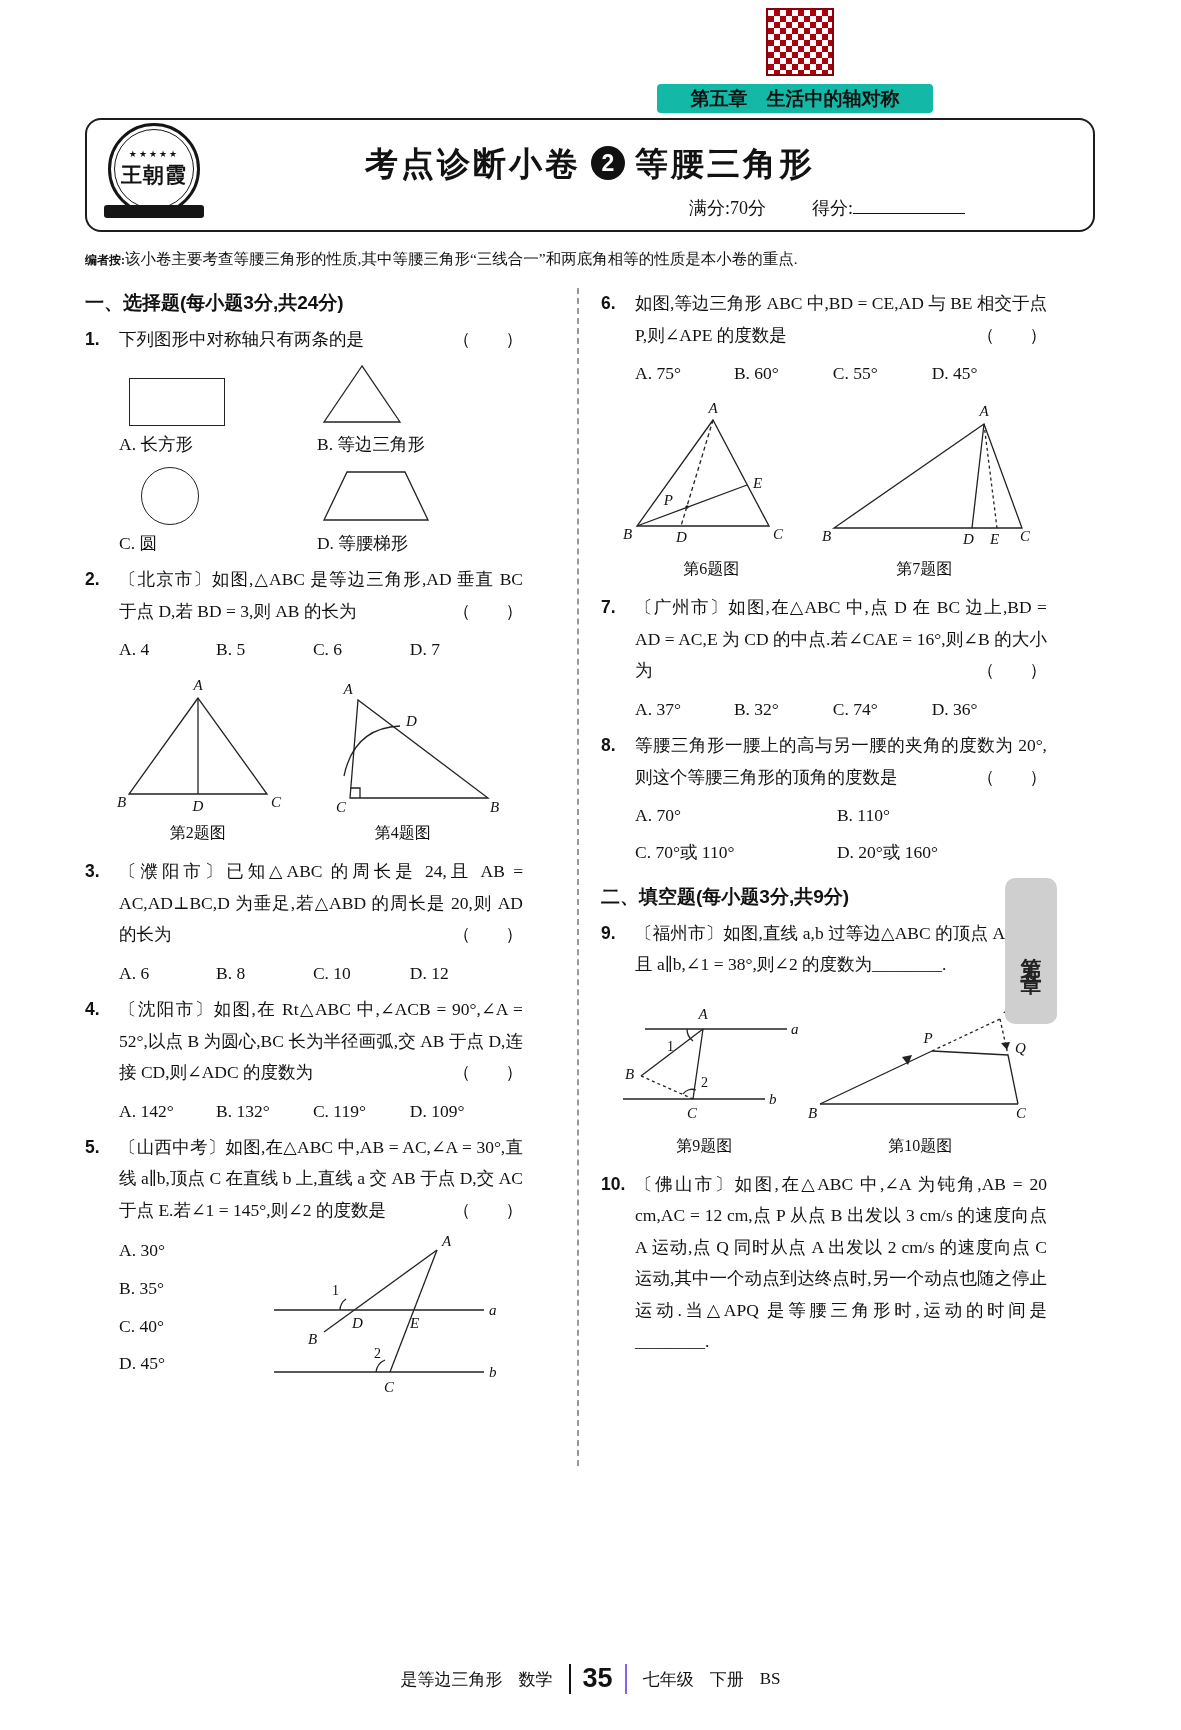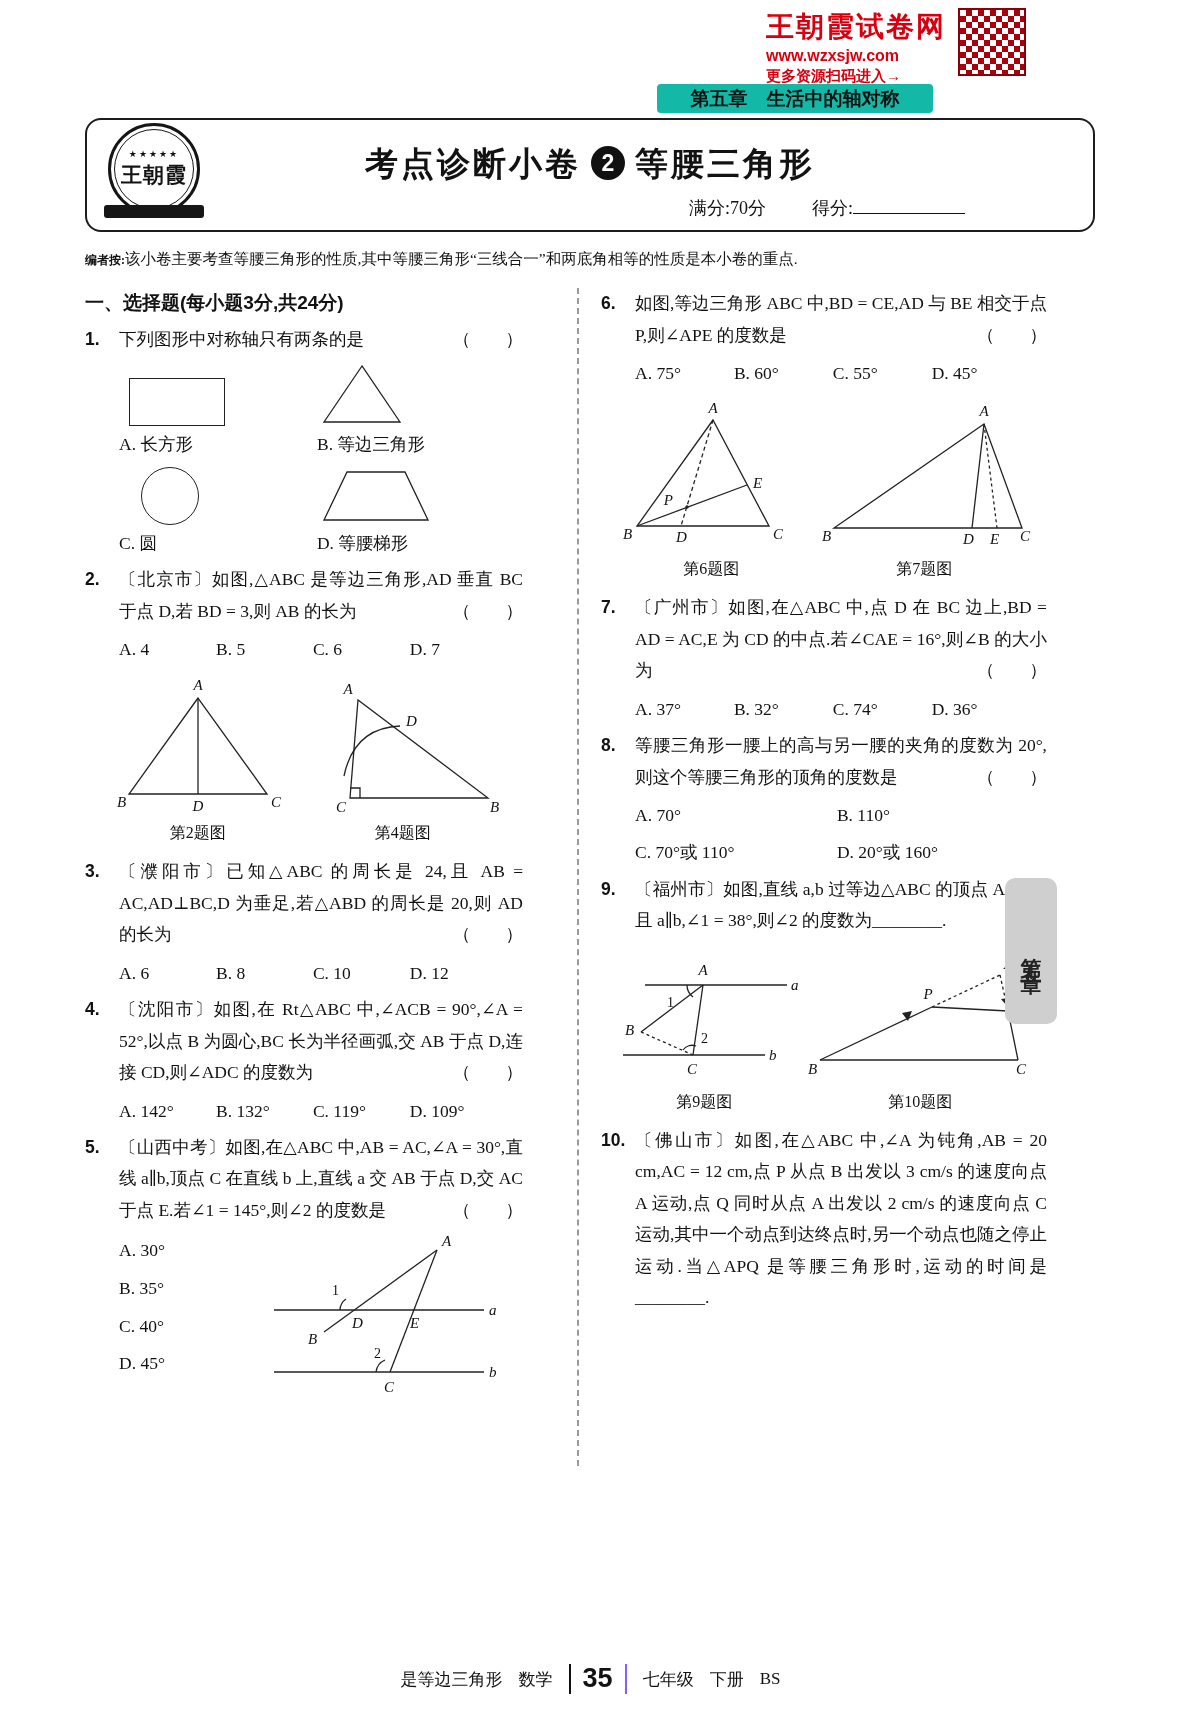--- a/index.html
+++ b/index.html
@@ -87,25 +87,20 @@
         align-items:center; gap:16px; font-size:17px; }
   .page-num { font-size:27px; font-weight:bold; font-family:"Liberation Sans",sans-serif;
         border-left:2px solid #111; border-right:2px solid #8b5cf6; padding:0 12px; line-height:1.1; }
 </style>
 </head>
 <body>
 
 <div class="page">
 
   <div class="brand">
-    <div class="brand-text">
-      <div class="brand-name">王朝霞试卷网</div>
-      <div class="brand-url">www.wzxsjw.com</div>
-      <div class="brand-tag">更多资源扫码进入→</div>
-    </div>
     <div class="qr"></div>
   </div>
 
   <div class="chapter-bar">第五章　生活中的轴对称</div>
 
   <div class="title-box">
     <div class="seal">
       <div class="seal-circle">
         <div class="seal-inner">
           <div class="seal-stars">★★★★★</div>
@@ -308,20 +303,21 @@
         <span>等腰三角形一腰上的高与另一腰的夹角的度数为 20°,则这个等腰三角形的顶角的度数是</span>
         <span class="paren">（　　）</span>
       </div>
       <div class="opts opts2">
         <span>A. 70°</span><span>B. 110°</span>
       </div>
       <div class="opts opts2">
         <span>C. 70°或 110°</span><span>D. 20°或 160°</span>
       </div>
 
+      <div class="sec-head" style="margin-top:14px;">二、填空题(每小题3分,共9分)</div>
 
       <div class="q">
         <span class="qnum">9.</span>
         <span>〔福州市〕如图,直线 a,b 过等边△ABC 的顶点 A 和 C,且 a∥b,∠1 = 38°,则∠2 的度数为________.</span>
       </div>
 
       <div class="figrow">
         <figure>
           <svg width="178" height="138" viewBox="0 0 178 138">
             <line x1="30" y1="38" x2="172" y2="38"></line>

